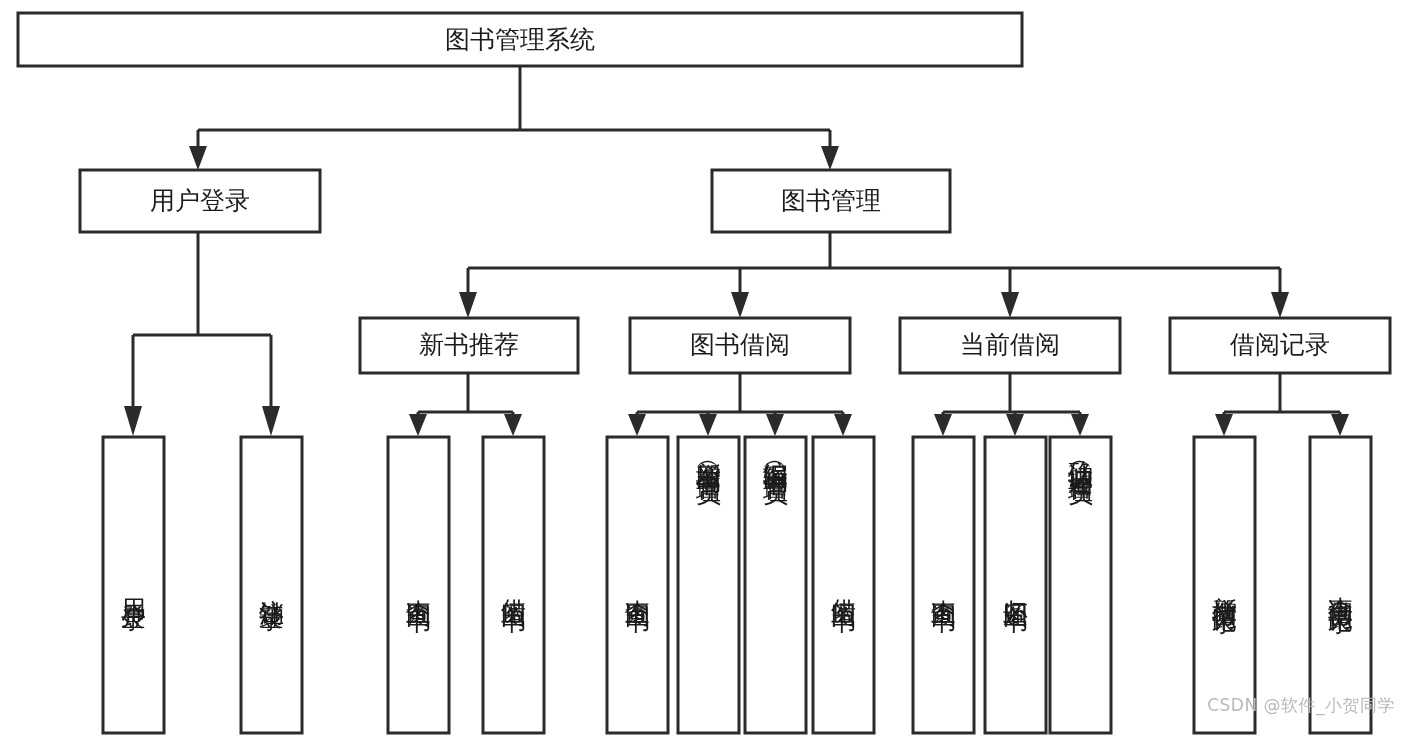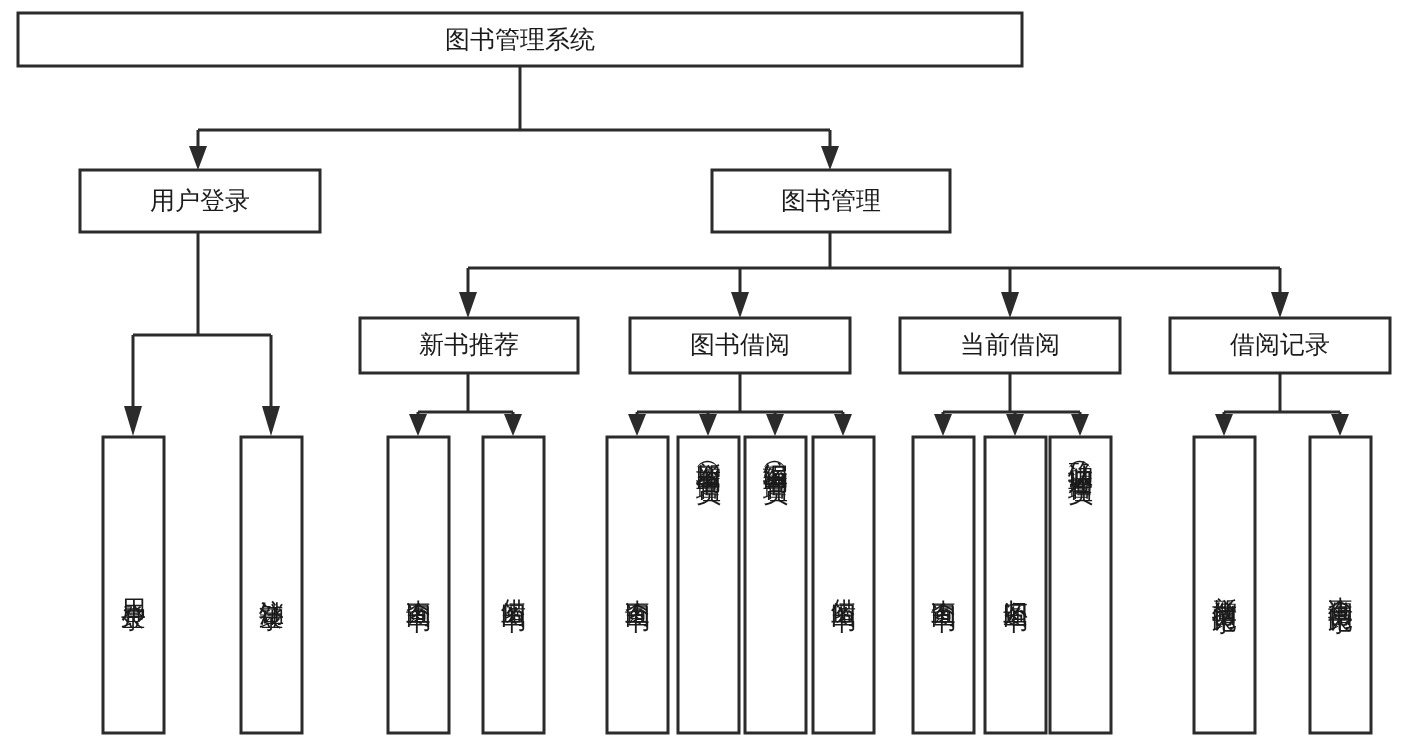--- a/index.html
+++ b/index.html
@@ -234,13 +234,14 @@
   <div class="v-label-wrap" style="left:1050px; top:441px; width:61px; height:296px; align-items:flex-start;">
     <span class="v-label">确认归还（管理员）</span>
   </div>
   <div class="v-label-wrap" style="left:1194px; top:437px; width:61px; height:296px;">
     <span class="v-label">新增借阅记录</span>
   </div>
   <div class="v-label-wrap" style="left:1310px; top:437px; width:61px; height:296px;">
     <span class="v-label">查询借阅记录</span>
   </div>
 
+  <div id="watermark">CSDN @软件_小贺同学</div>
 </div>
 
 </body></html>

